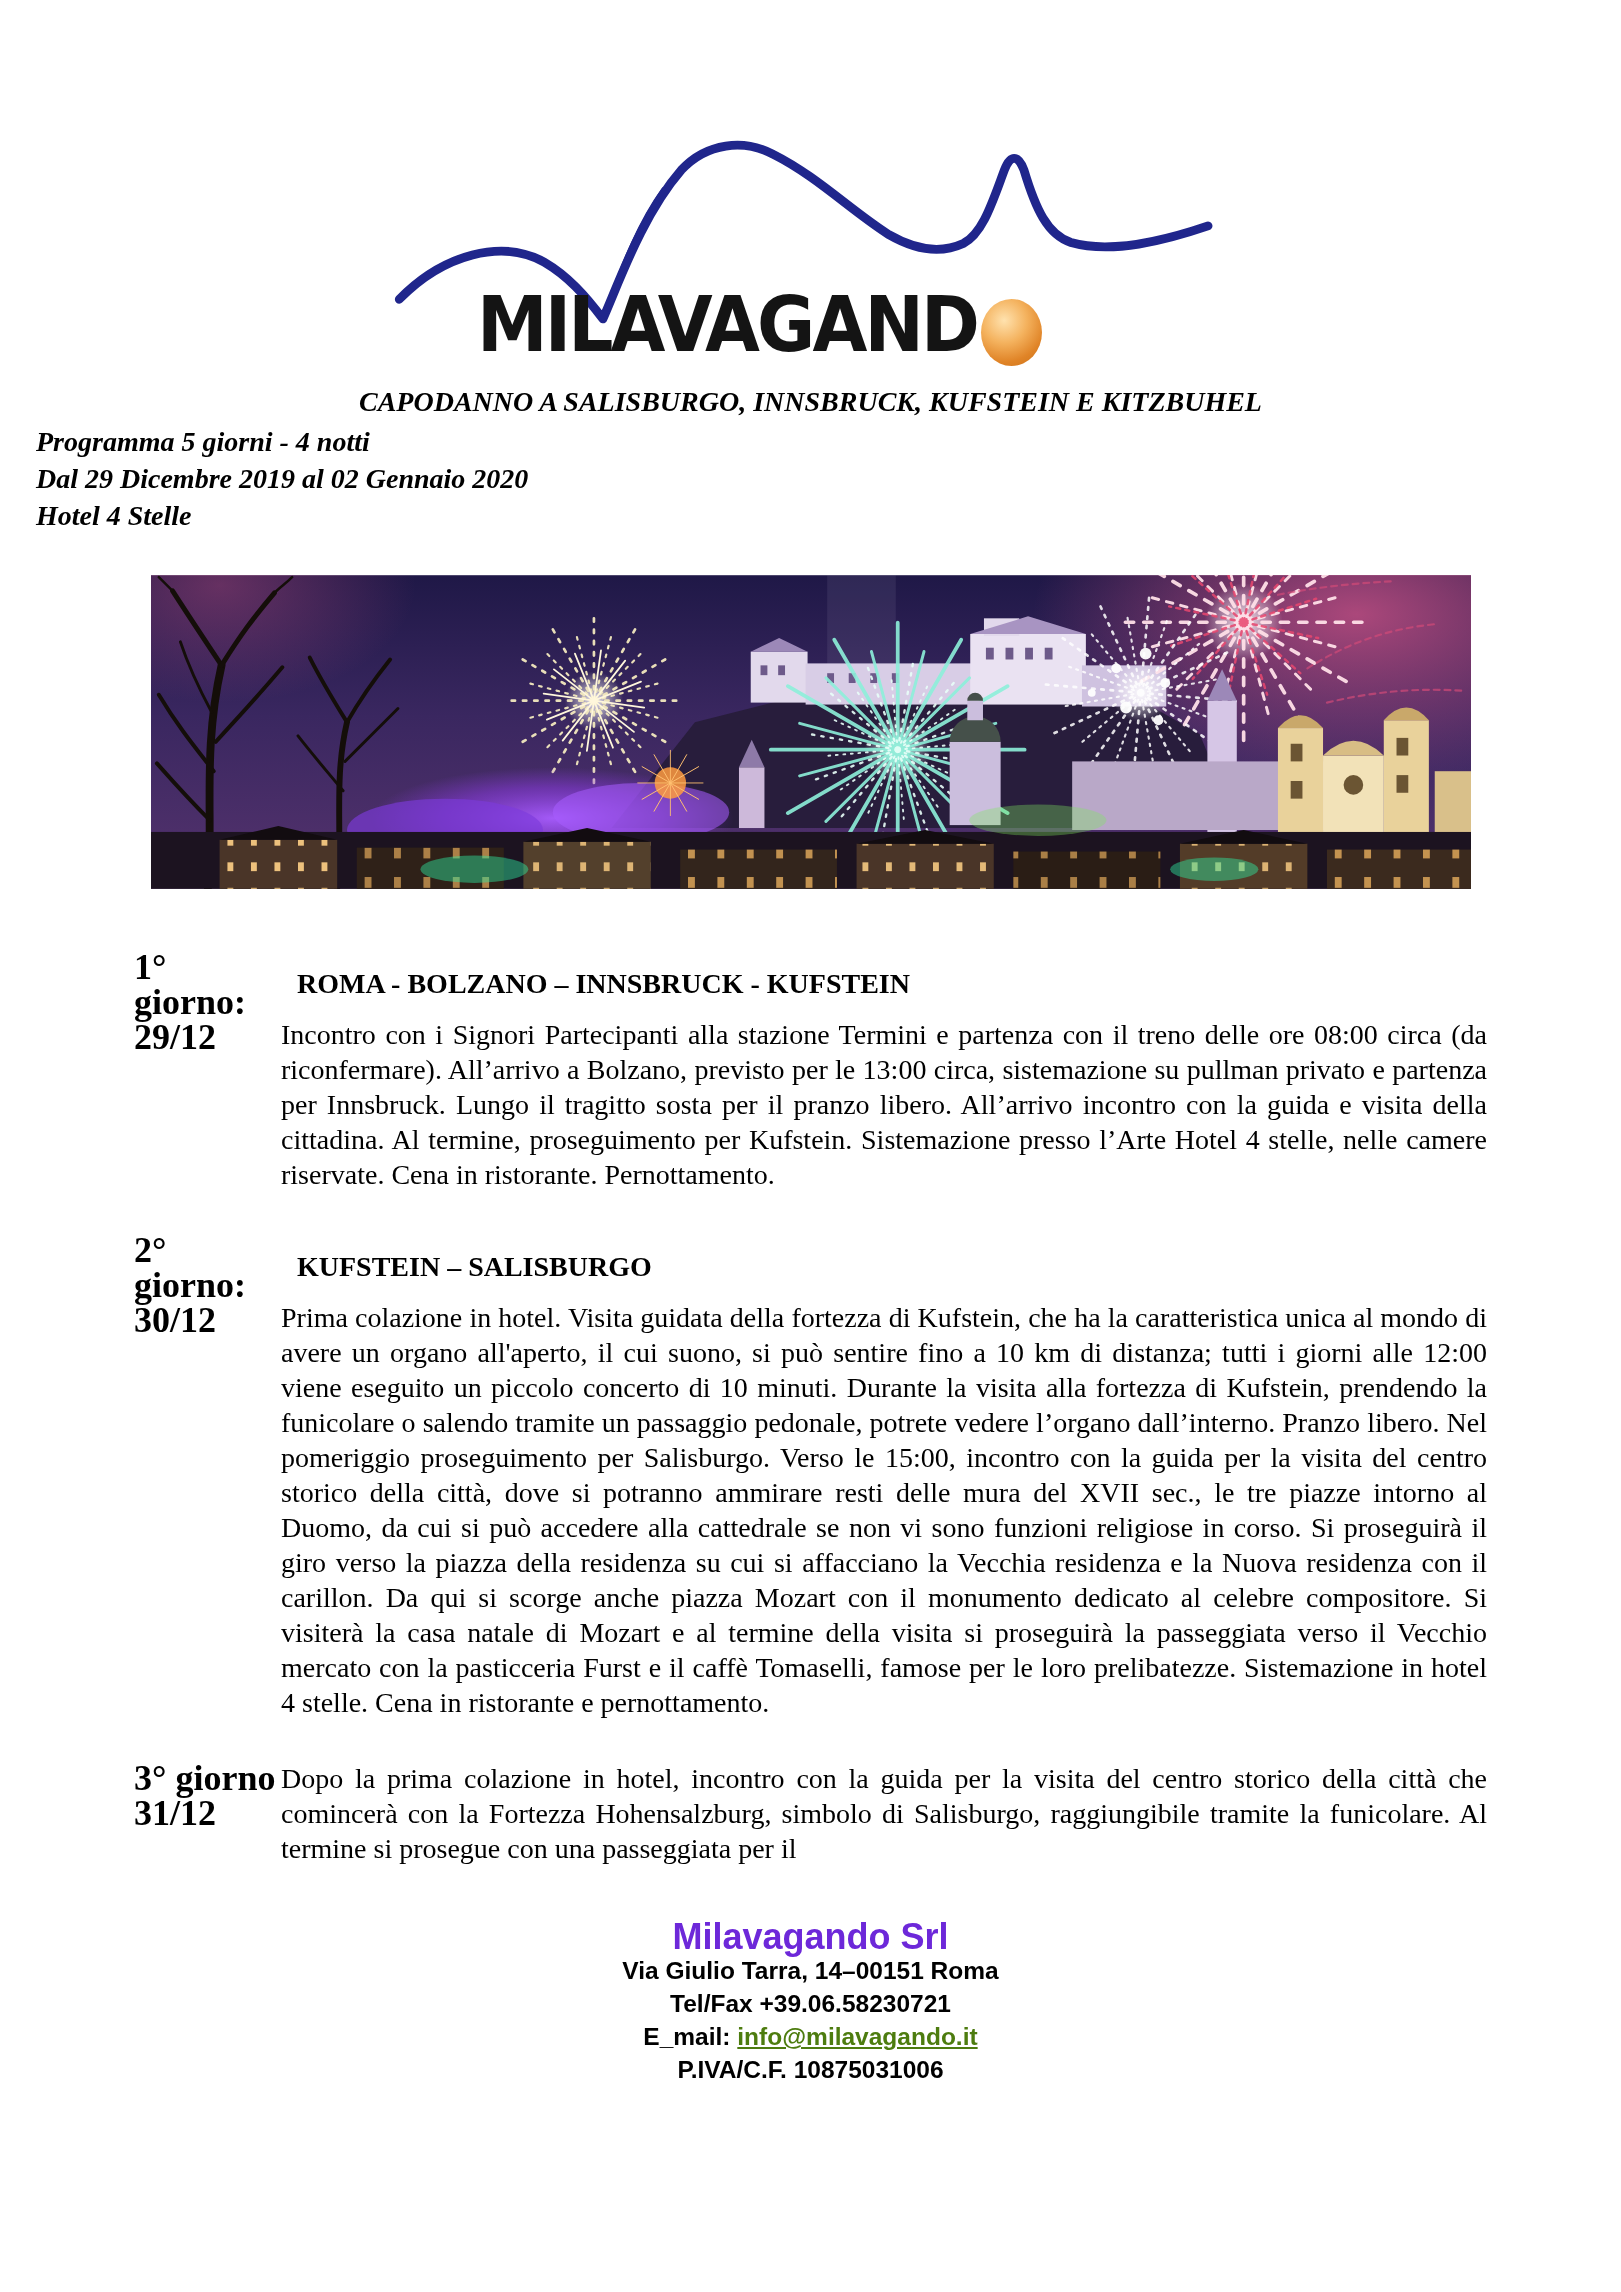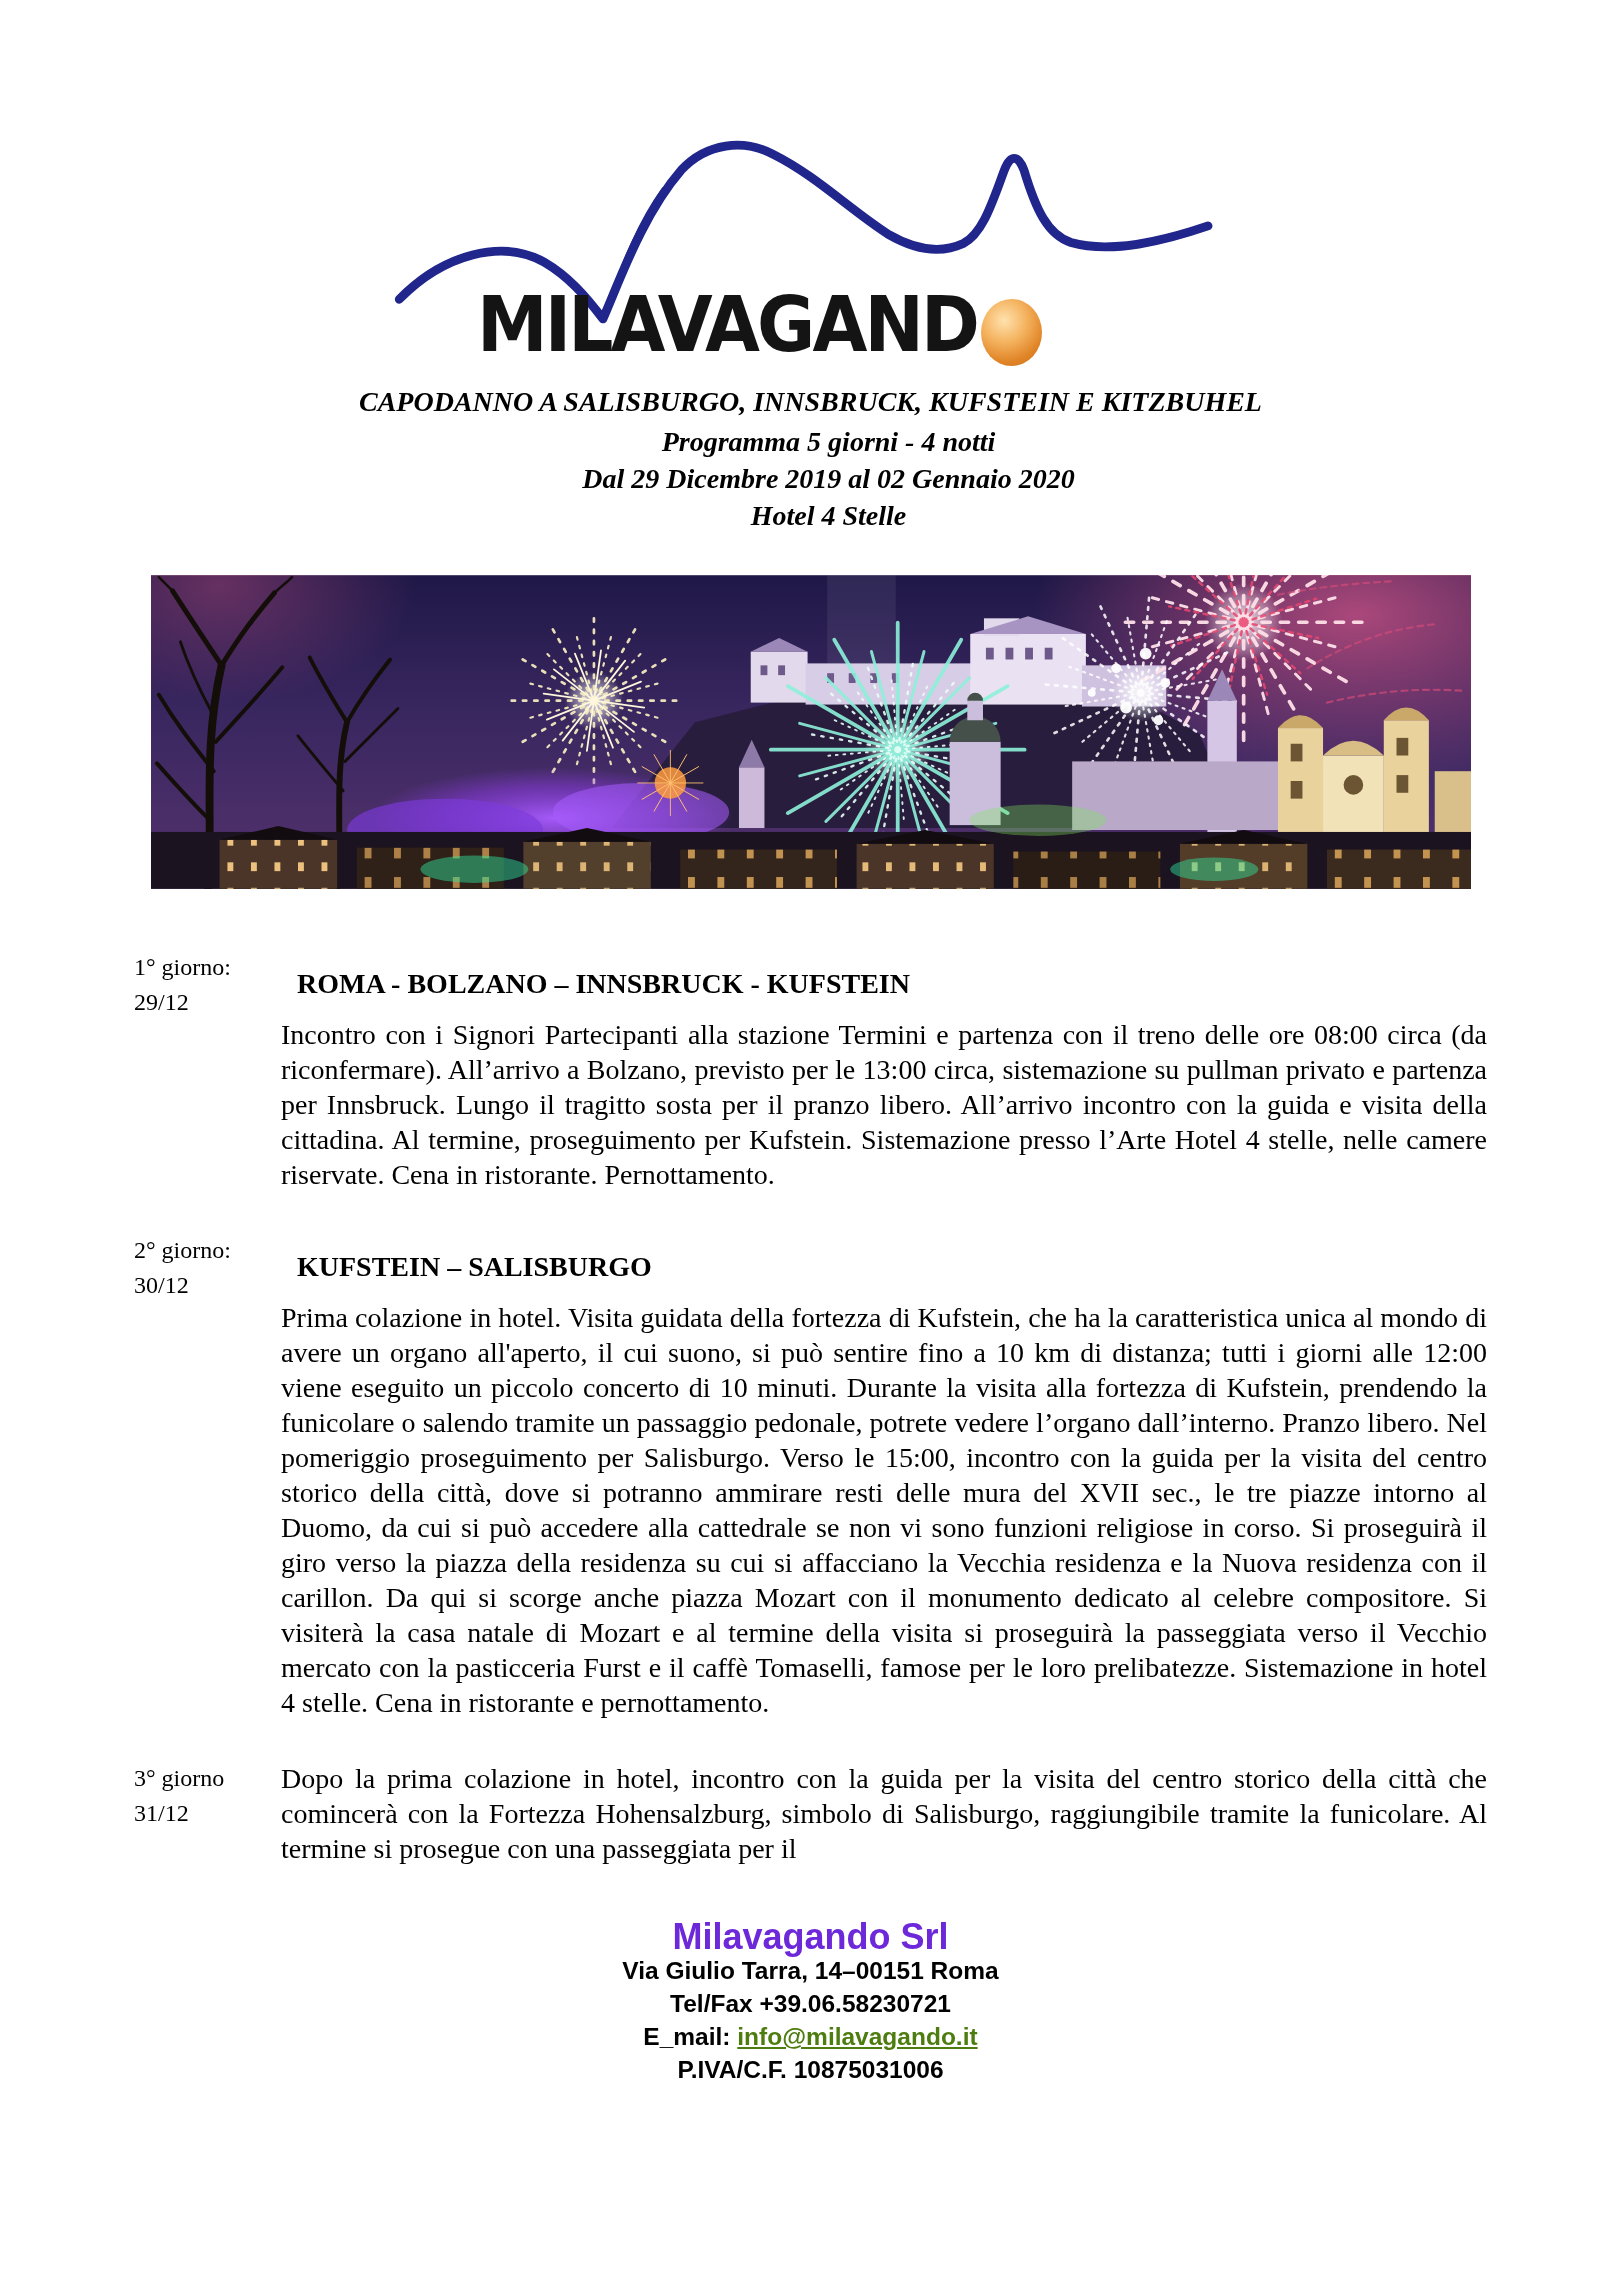--- a/index.html
+++ b/index.html
@@ -26,38 +26,38 @@
     background:radial-gradient(circle at 38% 32%, #ffe2ae 0%, #f4b25e 38%, #e08427 70%, #c96f17 100%);
     margin-left:3.9px;margin-bottom:-5.9px;display:inline-block;
   }
 
   
   .title{
     text-align:center;font-weight:bold;font-style:italic;
     font-size:28px;margin:25.5px 0 5.9px 0;letter-spacing:0px;
   }
   .sub{
-    text-align:center;font-weight:bold;font-style:italic;
+    text-align:left;font-weight:bold;font-style:italic;
     font-size:28px;line-height:37px;padding-left:36px;
   }
 
   
   .hero{
     width:1320px;height:314px;margin:41px auto 0 auto;
     position:relative;overflow:hidden;
   }
   .hero svg{display:block;}
 
   
   .itinerary{margin:61px 134px 0 134px;}
   .day-row{
     display:grid;grid-template-columns:147px 1fr;column-gap:0;
     margin-bottom:41px;
   }
-  .day-col{font-weight:normal;font-size:24px;line-height:35px;}
+  .day-col{font-weight:bold;font-size:36px;line-height:35px;}
   .day-main{font-size:28px;line-height:35px;}
   .day-main h2{
     font-size:28px;line-height:35px;margin:16px;font-weight:bold;
   }
   .day-main p{
     margin:0;text-align:justify;
   }
 
   
   .footer{

